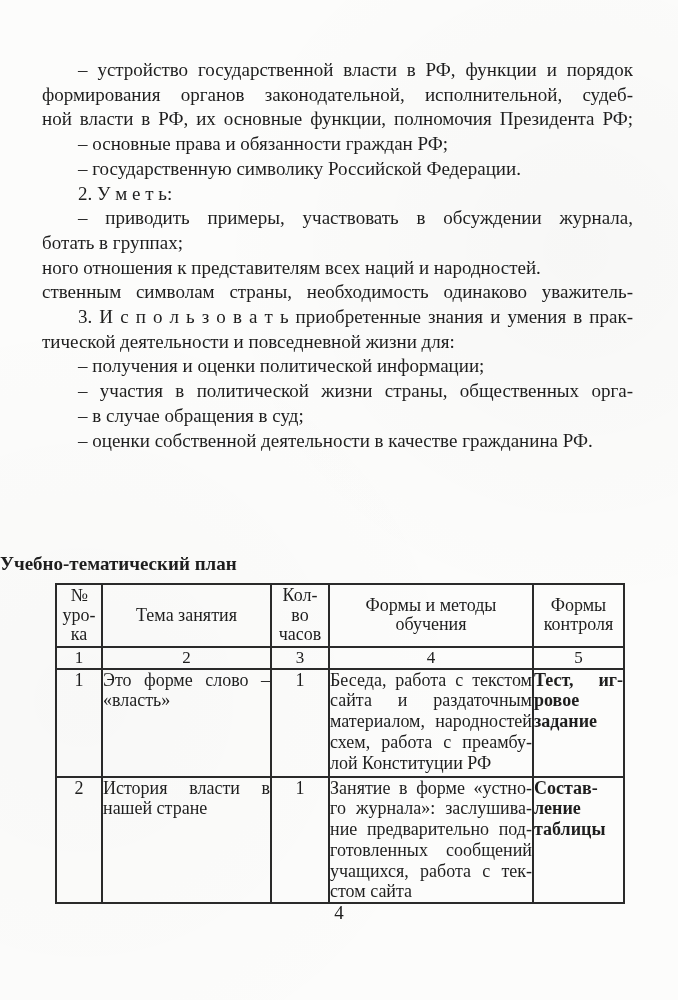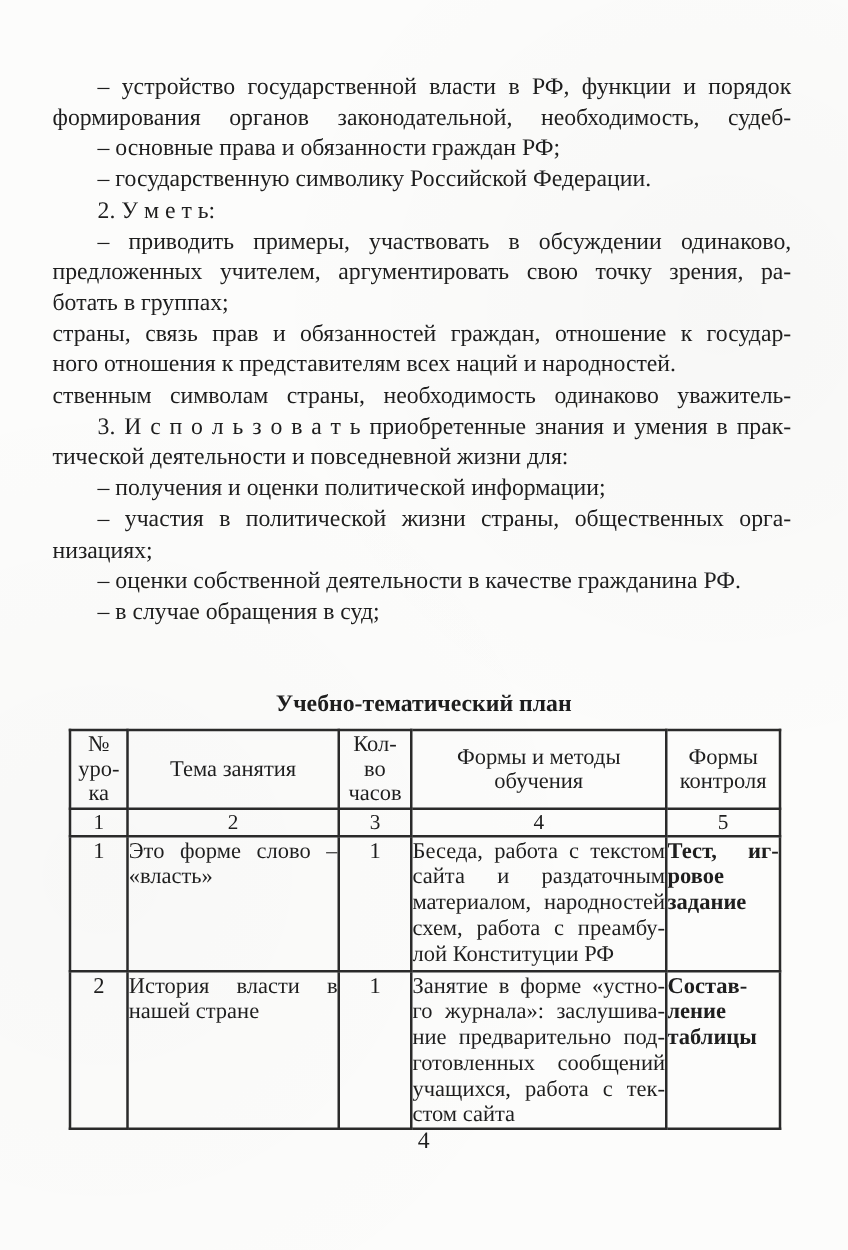--- a/index.html
+++ b/index.html
@@ -35,21 +35,21 @@
   }
   .line.j { text-align-last: justify; }
   .line.ind { text-indent: 36px; }
 
   
   .table-title {
     position: absolute;
     top: 552px;
     left: 0;
     width: 678px;
-    text-align: center;
+    text-align: left;
     font-weight: bold;
     font-size: 19px;
     line-height: 24px;
   }
 
   
   table.plan {
     position: absolute;
     left: 55px;
     top: 583px;
@@ -98,67 +98,65 @@
     font-size: 19px;
   }
 </style>
 </head>
 <body>
 
 <div class="text-block">
 
   <div class="para">
     <div class="line j ind">– устройство государственной власти в РФ, функции и порядок</div>
-    <div class="line j">формирования органов законодательной, необходимость, судеб-</div>
+    <div class="line j">формирования органов законодательной, исполнительной, судеб-</div>
+    <div class="line j">ной власти в РФ, их основные функции, полномочия Президента РФ;</div>
   </div>
 
   <div class="para">
     <div class="line ind">– основные права и обязанности граждан РФ;</div>
   </div>
 
   <div class="para">
     <div class="line ind">– государственную символику Российской Федерации.</div>
   </div>
 
   <div class="para">
     <div class="line ind">2. У м е т ь:</div>
   </div>
 
   <div class="para">
-    <div class="line j ind">– приводить примеры, участвовать в обсуждении одинаково,</div>
-    <div class="line j">предложенных учителем, аргументировать свою точку зрения, ра-</div>
+    <div class="line j ind">– приводить примеры, участвовать в обсуждении журнала,</div>
     <div class="line">ботать в группах;</div>
   </div>
 
   <div class="para">
-    <div class="line j">страны, связь прав и обязанностей граждан, отношение к государ-</div>
     <div class="line">ного отношения к представителям всех наций и народностей.</div>
     <div class="line j">ственным символам страны, необходимость одинаково уважитель-</div>
   </div>
 
   <div class="para">
     <div class="line j ind">3. И с п о л ь з о в а т ь  приобретенные знания и умения в прак-</div>
     <div class="line">тической деятельности и повседневной жизни для:</div>
   </div>
 
   <div class="para">
     <div class="line ind">– получения и оценки политической информации;</div>
   </div>
 
   <div class="para">
     <div class="line j ind">– участия в политической жизни страны, общественных орга-</div>
-    <div class="line">низациях;</div>
+  </div>
+
+  <div class="para">
+    <div class="line ind">– в случае обращения в суд;</div>
   </div>
 
   <div class="para">
     <div class="line ind">– оценки собственной деятельности в качестве гражданина РФ.</div>
-  </div>
-
-  <div class="para">
-    <div class="line ind">– в случае обращения в суд;</div>
   </div>
 
 </div>
 
 <div class="table-title">Учебно-тематический план</div>
 
 <table class="plan">
   <colgroup>
     <col style="width:46px">
     <col style="width:169px">

